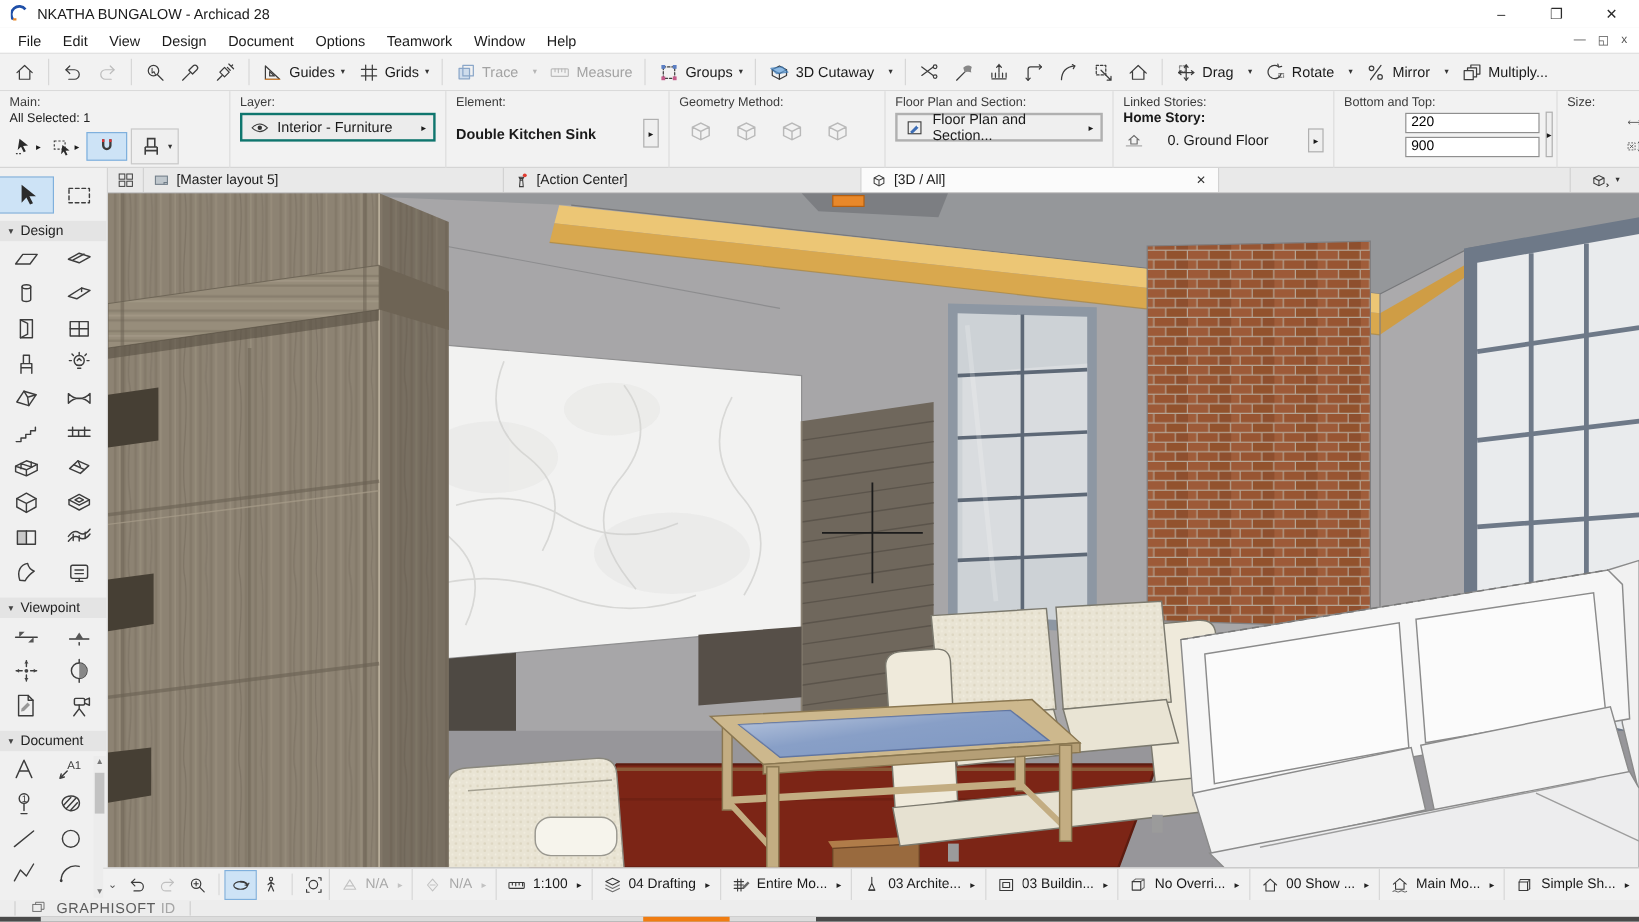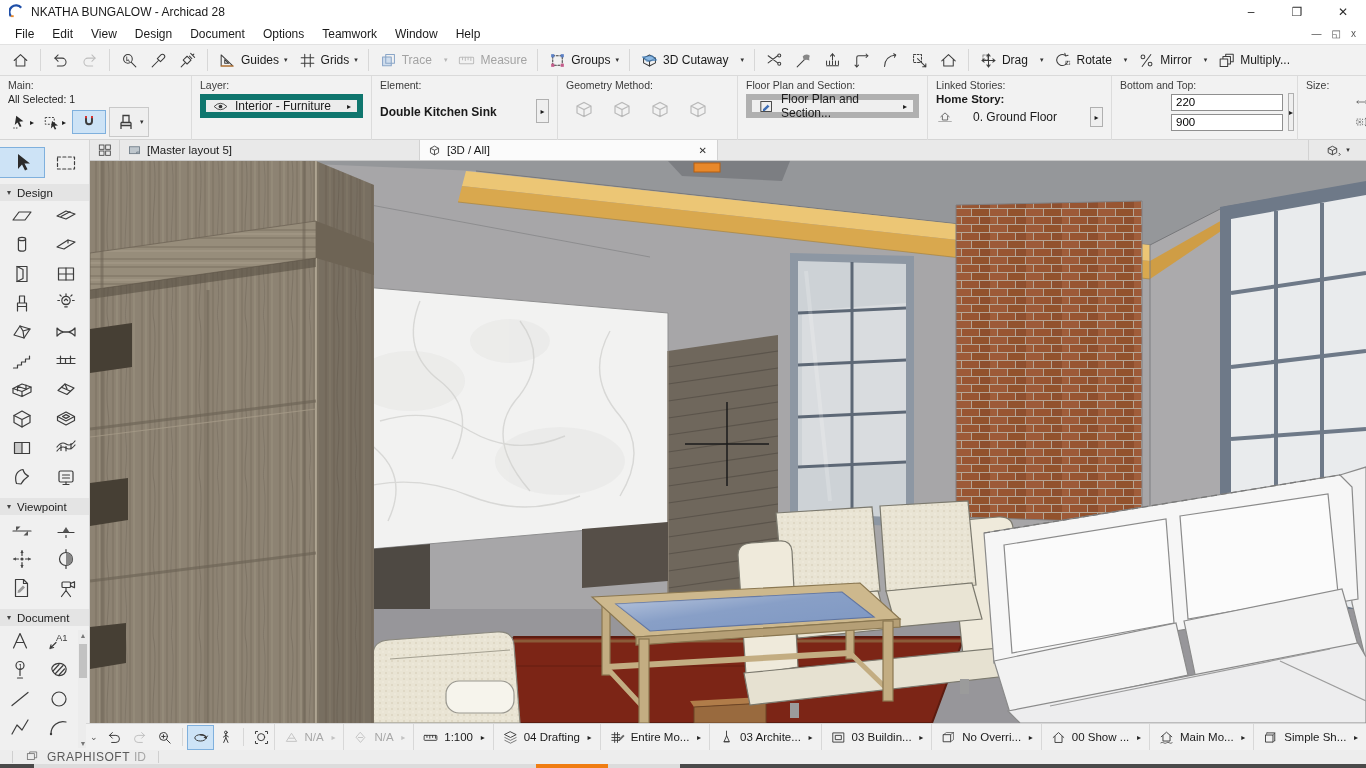--- a/index.html
+++ b/index.html
@@ -41,21 +41,21 @@
   .il{font-size:10.5px;color:#3b3b3b;margin-bottom:2px;}
   .selcount{font-size:10.5px;color:#222;}
   .main-btns{display:flex;align-items:center;gap:3px;margin-top:2px;}
   .ib-btn{height:22px;border:1px solid transparent;display:flex;align-items:center;
     padding:0 2px;gap:1px;background:transparent;}
   .ib-btn svg{width:18px;height:18px;stroke:#3d3d3d;fill:none;stroke-width:1.3;}
   .ib-btn.magnet{background:#cde3f6;border:1px solid #7fb0dd;width:34px;height:24px;justify-content:center;}
   .ib-btn.bigchair{height:30px;border:1px solid #c9c9c9;background:#efefef;padding:0 4px;}
   .ib-btn.bigchair svg{width:24px;height:24px;}
   .fly{font-size:8px;color:#1a1a1a;}
-  .combo-field{height:24px;border:6px solid #0f766e;background:#ececec;display:flex;
+  .combo-field{height:24px;border:2px solid #0f766e;background:#ececec;display:flex;
     align-items:center;gap:6px;padding:0 6px;font-size:12px;margin-top:3px;}
   .combo-field .grow{flex:1;}
   .boldval{font-weight:bold;font-size:12px;margin-top:8px;}
   .flybox{width:13px;height:24px;border:1px solid #b0b0b0;display:flex;align-items:center;
     justify-content:center;background:#efefef;}
   .gcubes{display:flex;gap:14px;margin-top:6px;padding-left:6px;}
   .gcubes svg{width:24px;height:24px;stroke:#b9b9b9;fill:none;stroke-width:1.2;}
   .num{width:112px;height:17px;border:1px solid #8f8f8f;font-size:11.5px;padding:0 4px;
     font-family:"Liberation Sans",sans-serif;background:#fff;}
   .bt-wrap{display:flex;align-items:center;gap:5px;margin-top:1px;}
@@ -501,20 +501,29 @@
 
       <div class="tab">
         <svg viewBox="0 0 24 24">
           <rect x="4" y="6" width="16" height="11" fill="#bfc7cd" stroke="#707d88"></rect>
           <path d="M15.5 17v-2.5H20" stroke="#707d88"></path>
         </svg>
         <span>[Master layout 5]</span>
 
       </div>
 
+      <div class="tab">
+        <svg viewBox="0 0 24 24">
+          <path d="M9.5 20l1-11h3l1 11z"></path>
+          <path d="M10 11.5h4M9 7.5h6l-1 2h-4z"></path>
+          <circle cx="16.5" cy="5" r="2.6" fill="#e03c31" stroke="none"></circle>
+        </svg>
+        <span>[Action Center]</span>
+
+      </div>
 
       <div class="tab active">
         <svg viewBox="0 0 24 24">
           <path d="M5.5 8.5L12 5l6.5 3.5v7L12 19l-6.5-3.5z"></path>
           <path d="M5.5 8.5l6.5 3 6.5-3M12 11.5V19"></path>
         </svg>
         <span>[3D / All]</span>
         <span class="tab-close">✕</span>
       </div>
     </div>

